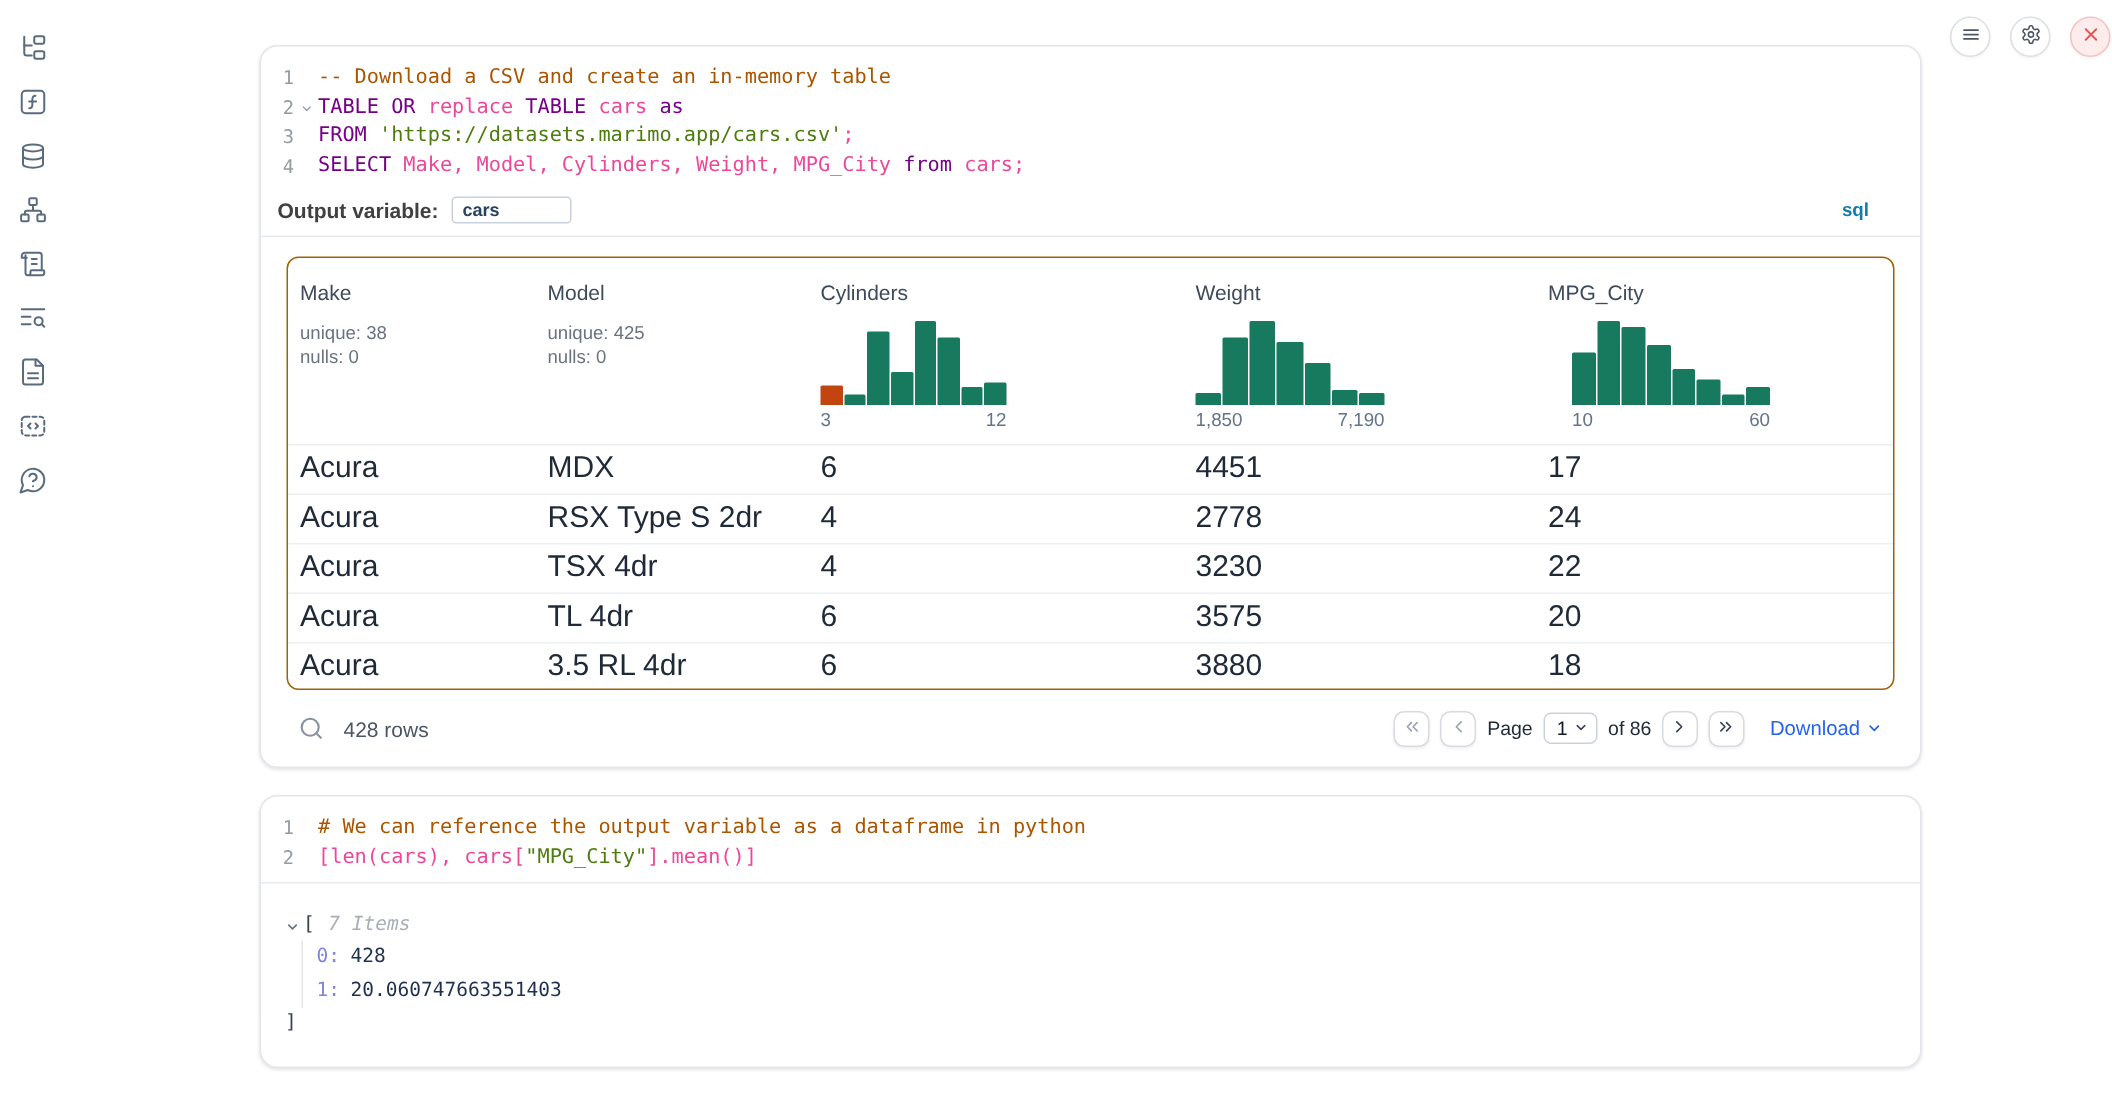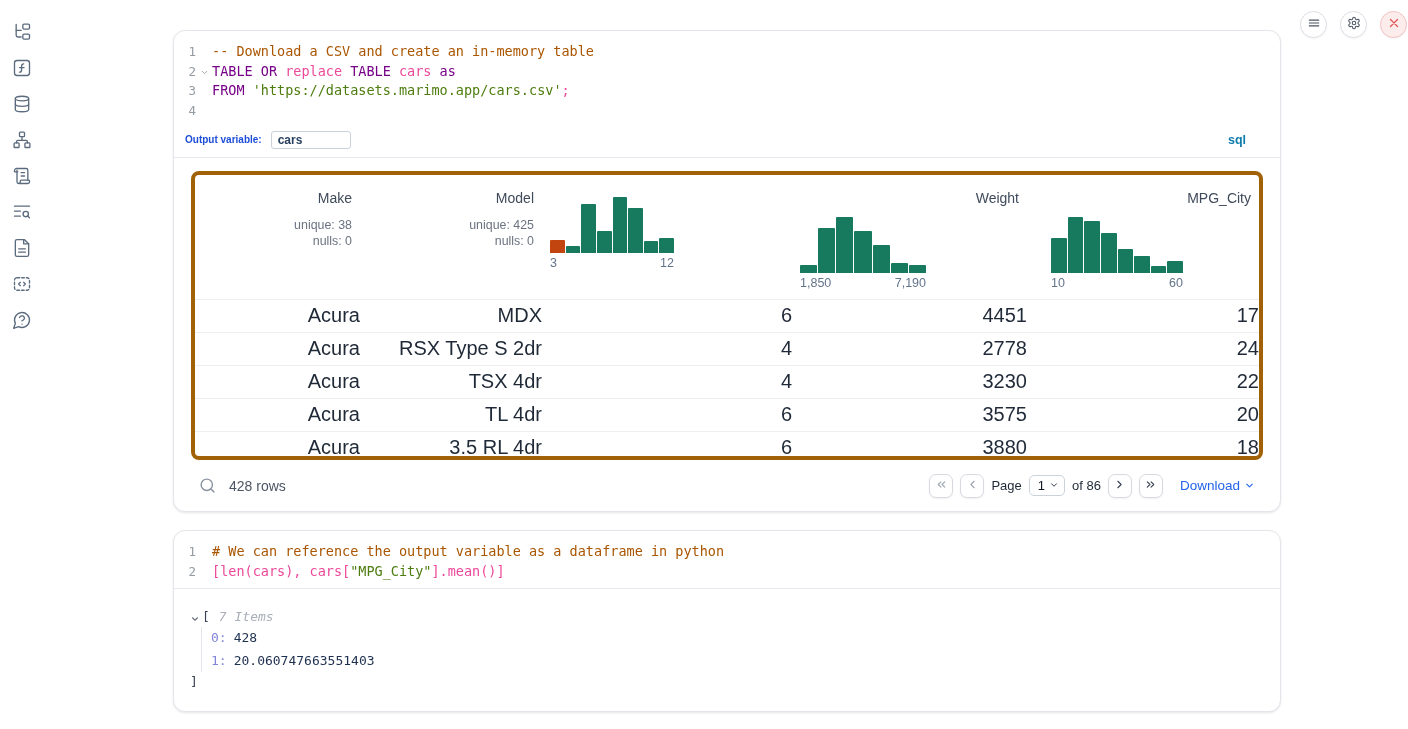--- a/index.html
+++ b/index.html
@@ -38,31 +38,31 @@
   .fold { width:16px; flex:0 0 16px; display:flex; justify-content:center; color:#9aa1a9; }
   .fold svg { width:9px; height:9px; margin-top:6px; }
   .code-text { white-space:pre; color:#24292e; }
   .tok-comment { color:#aa5500; }
   .tok-keyword { color:#770088; }
   .tok-string  { color:#4d7c0f; }
   .tok-plain   { color:#ec4899; }
 
   
   .outvar-row { display:flex; align-items:center; height:24px; padding:0 34px 0 11px; margin-bottom:5px; }
-  .outvar-label { font-size:10px; font-weight:700; color:#1d4ed8; }
+  .outvar-label { font-size:14px; font-weight:700; color:#404040; }
   .outvar-input { margin-left:9px; width:80px; height:18px; border:1px solid #c9d2dc;
     border-radius:3px; font-size:12px; font-weight:700; color:#29425f; padding:0 6px;
     font-family:"Liberation Sans", sans-serif; }
   .lang-badge { margin-left:auto; font-size:12.5px; font-weight:700; color:#0f7cad; cursor:pointer; }
 
   .divider { border-top:1px solid #e6e9ed; }
 
   
-  .table-card { margin:13px 17px 0 17px; height:289px; border:4px solid #a16207;
-    border-radius:8px; overflow:hidden;text-align:right; }
+  .table-card { margin:13px 17px 0 17px; height:289px; border:1px solid #a16207;
+    border-radius:8px; overflow:hidden; }
   .tgrid { display:grid; grid-template-columns:165px 182px 250px 235px 1fr; }
   .th { padding:13px 8px 0 8px; }
   .th-name { font-size:14px; color:#3f4a5a; line-height:20px; }
   .th-stats { margin-top:9px; font-size:12.4px; color:#6b7280; line-height:16px; }
   .hist { margin-top:7px; }
   .hist-bars { display:flex; align-items:flex-end; gap:1px; height:58px; }
   .hist-bar { flex:1; border-radius:1px 1px 0 0; }
   .hist-labels { display:flex; justify-content:space-between; font-size:12.5px;
     color:#64748b; margin-top:3px; }
   .t-header { height:124px; }
@@ -198,20 +198,21 @@
           <span class="code-text"><span class="tok-keyword">TABLE OR</span><span class="tok-plain"> replace </span><span class="tok-keyword">TABLE</span><span class="tok-plain"> cars </span><span class="tok-keyword">as</span></span>
         </div>
         <div class="code-line">
           <span class="gutter">3</span>
           <span class="fold"></span>
           <span class="code-text"><span class="tok-keyword">FROM</span><span class="tok-plain"> </span><span class="tok-string">'https://datasets.marimo.app/cars.csv'</span><span class="tok-plain">;</span></span>
         </div>
         <div class="code-line">
           <span class="gutter">4</span>
           <span class="fold"></span>
+          <span class="code-text"><span class="tok-keyword">SELECT</span><span class="tok-plain"> Make, Model, Cylinders, Weight, MPG_City </span><span class="tok-keyword">from</span><span class="tok-plain"> cars;</span></span>
         </div>
       </div>
 
     <div class="outvar-row">
       <span class="outvar-label">Output variable:</span>
       <input class="outvar-input" value="cars" style="">
       <span class="lang-badge">sql</span>
     </div>
 
     <div class="divider"></div>
@@ -226,20 +227,21 @@
             </div>
           </div>
           <div class="th">
             <div class="th-name">Model</div>
             <div class="th-stats">
               <div>unique: 425</div>
               <div>nulls: 0</div>
             </div>
           </div>
           <div class="th">
+            <div class="th-name">Cylinders</div>
             <div class="hist" style="width: 124px;">
               <div class="hist-bars">
                 <div class="hist-bar" style="height: 13px; background: rgb(194, 68, 14);"></div>
                 <div class="hist-bar" style="height: 7px; background: rgb(23, 121, 94);"></div>
                 <div class="hist-bar" style="height: 49px; background: rgb(23, 121, 94);"></div>
                 <div class="hist-bar" style="height: 22px; background: rgb(23, 121, 94);"></div>
                 <div class="hist-bar" style="height: 56px; background: rgb(23, 121, 94);"></div>
                 <div class="hist-bar" style="height: 45px; background: rgb(23, 121, 94);"></div>
                 <div class="hist-bar" style="height: 12px; background: rgb(23, 121, 94);"></div>
                 <div class="hist-bar" style="height: 15px; background: rgb(23, 121, 94);"></div>

